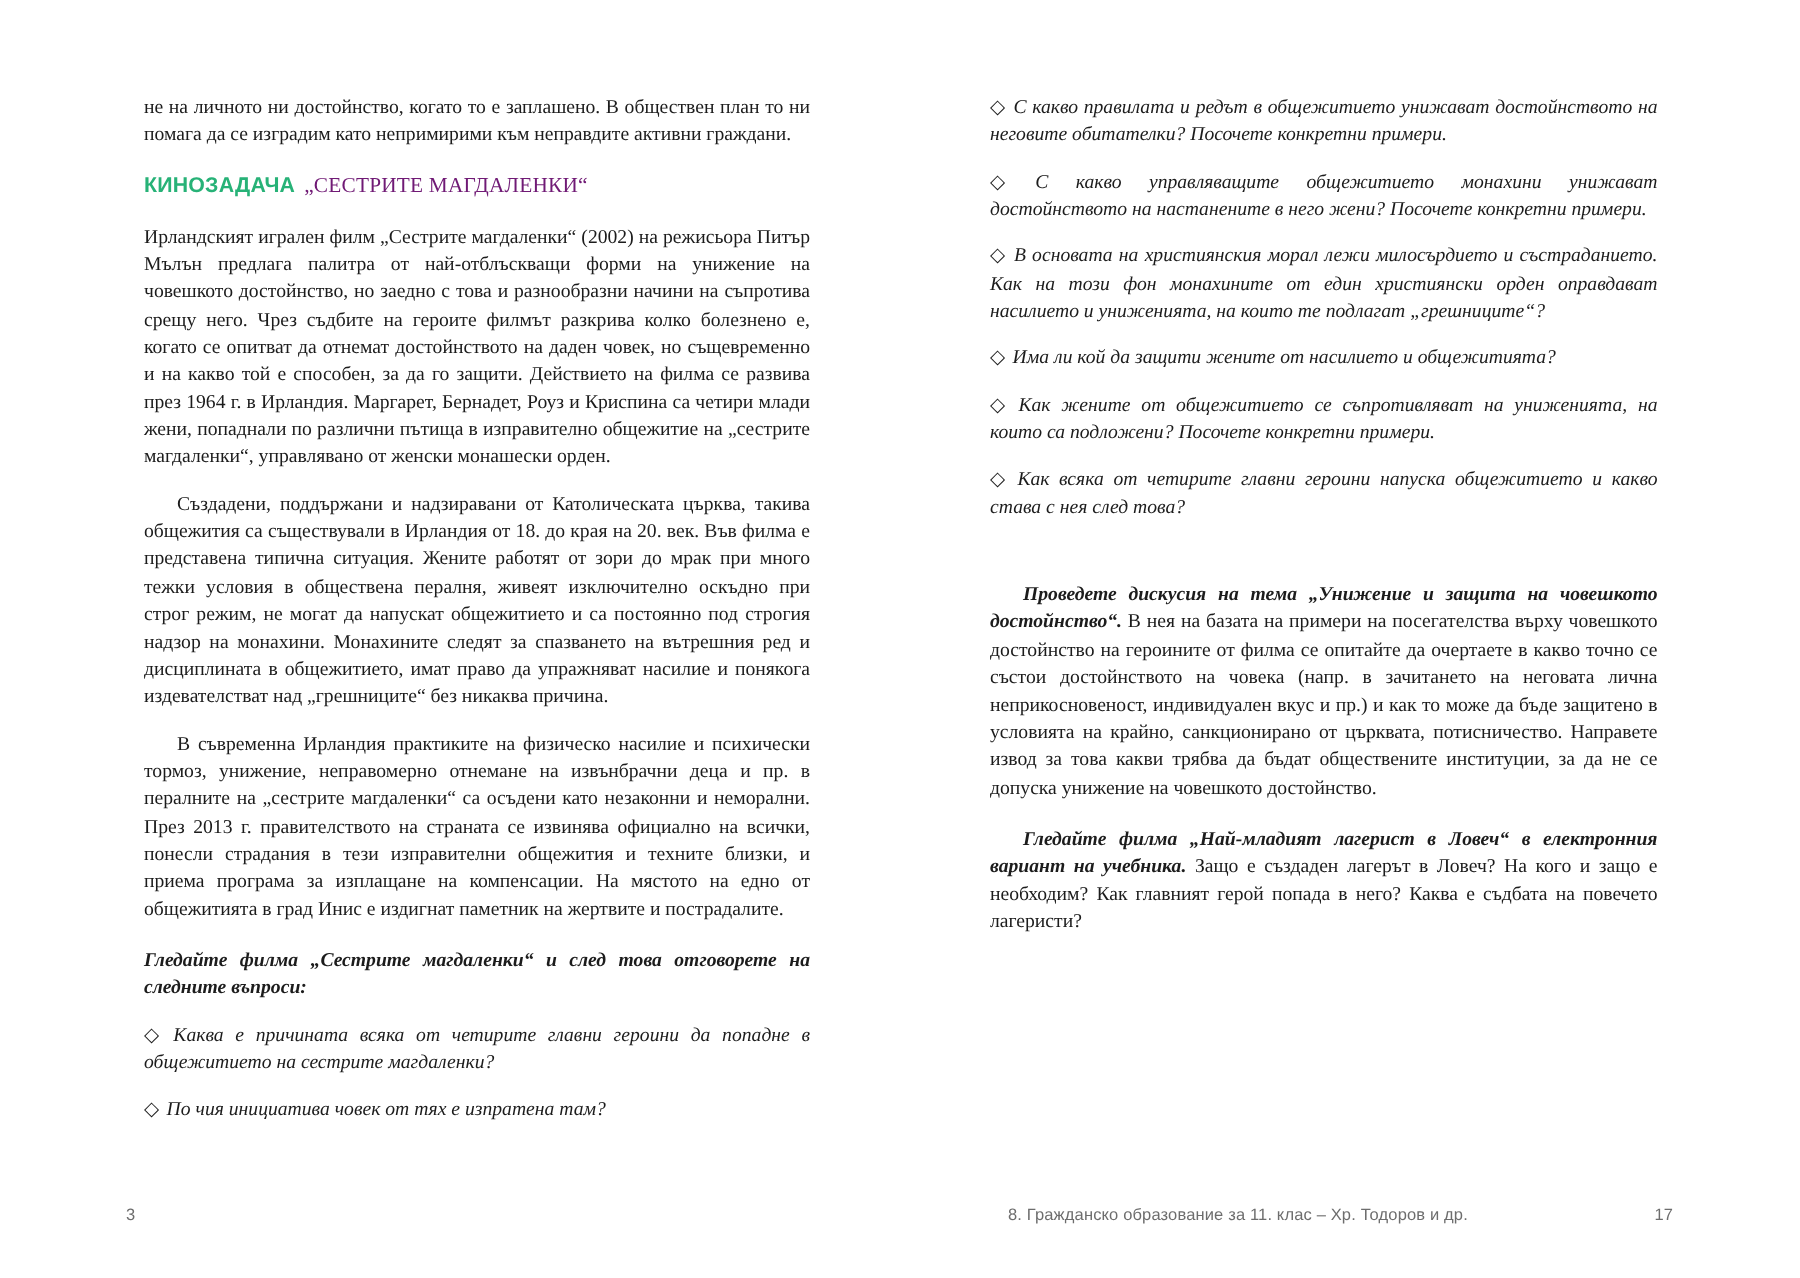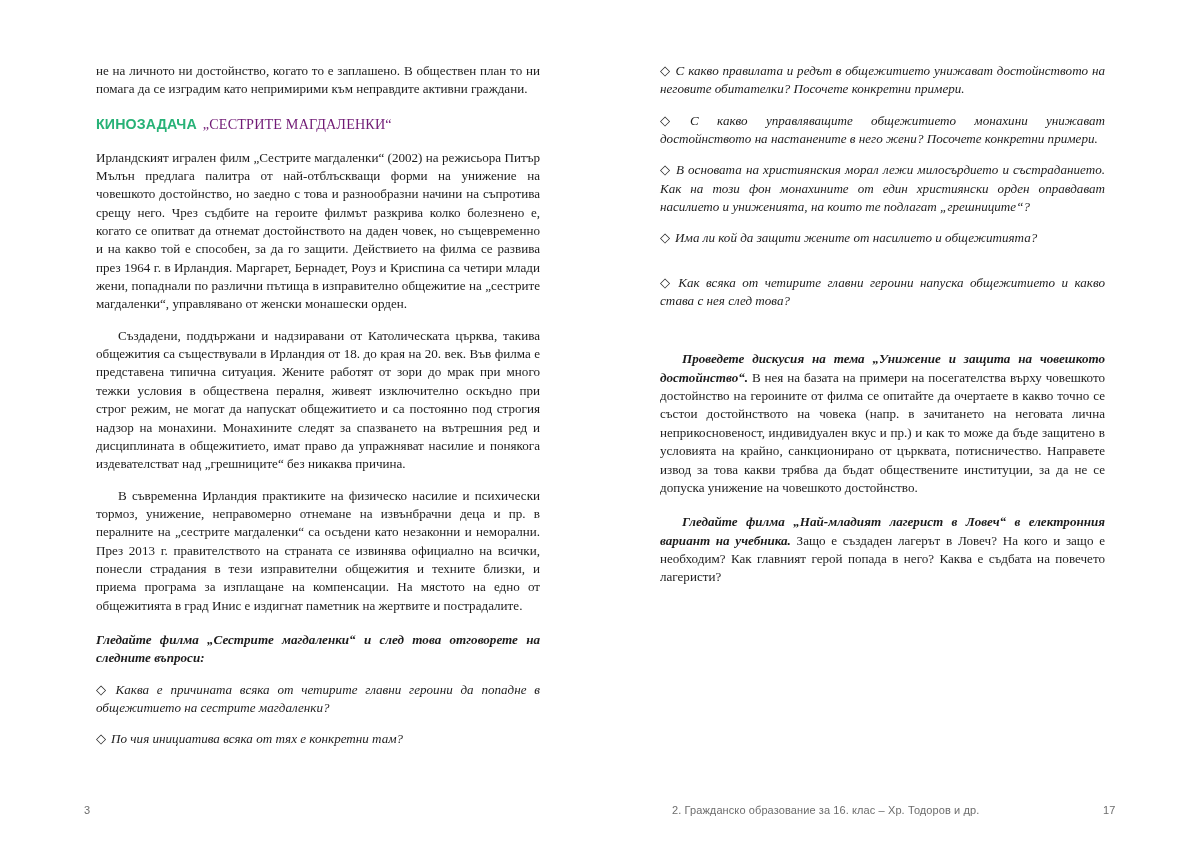--- a/index.html
+++ b/index.html
@@ -161,21 +161,21 @@
 
       <div class="gap-sm"></div>
 
       <p class="q">
         <span class="dia">◇</span><span>Каква е причината всяка от четирите главни героини да попадне в общежитието на сестрите магдаленки?</span>
       </p>
 
       <div class="gap-sm"></div>
 
       <p class="q">
-        <span class="dia">◇</span><span>По чия инициатива всяка от тях е конкретни там?</span>
+        <span class="dia">◇</span><span>По чия инициатива човек от тях е изпратена там?</span>
       </p>
 
     </div>
 
     <div class="footer footer-pageno-left">3</div>
   </div>
 
   <div class="page page-right">
     <div class="column">
 
@@ -196,20 +196,23 @@
       </p>
 
       <div class="gap-sm"></div>
 
       <p class="q">
         <span class="dia">◇</span><span>Има ли кой да защити жените от насилието и общежитията?</span>
       </p>
 
       <div class="gap-sm"></div>
 
+      <p class="q">
+        <span class="dia">◇</span><span>Как жените от общежитието се съпротивляват на униженията, на които са подложени? Посочете конкретни примери.</span>
+      </p>
 
       <div class="gap-sm"></div>
 
       <p class="q">
         <span class="dia">◇</span><span>Как всяка от четирите главни героини напуска общежитието и какво става с нея след това?</span>
       </p>
 
       <div class="gap-xl"></div>
 
       <p class="mixed">
@@ -218,17 +221,17 @@
 
       <div class="gap-md"></div>
 
       <p class="mixed">
         <span class="lead">Гледайте филма „Най-младият лагерист в Ловеч“ в електронния вариант на учебника.</span><span> Защо е създаден лагерът в Ловеч? На кого и защо е необходим? Как главният герой попада в него? Каква е съдбата на повечето лагеристи?</span>
       </p>
 
     </div>
   </div>
 
-  <div class="footer footer-credit">2. Гражданско образование за 16. клас – Хр. Тодоров и др.</div>
+  <div class="footer footer-credit">8. Гражданско образование за 11. клас – Хр. Тодоров и др.</div>
 
   <div class="footer footer-pageno-right">17</div>
 
 </div>
 
 </body></html>

